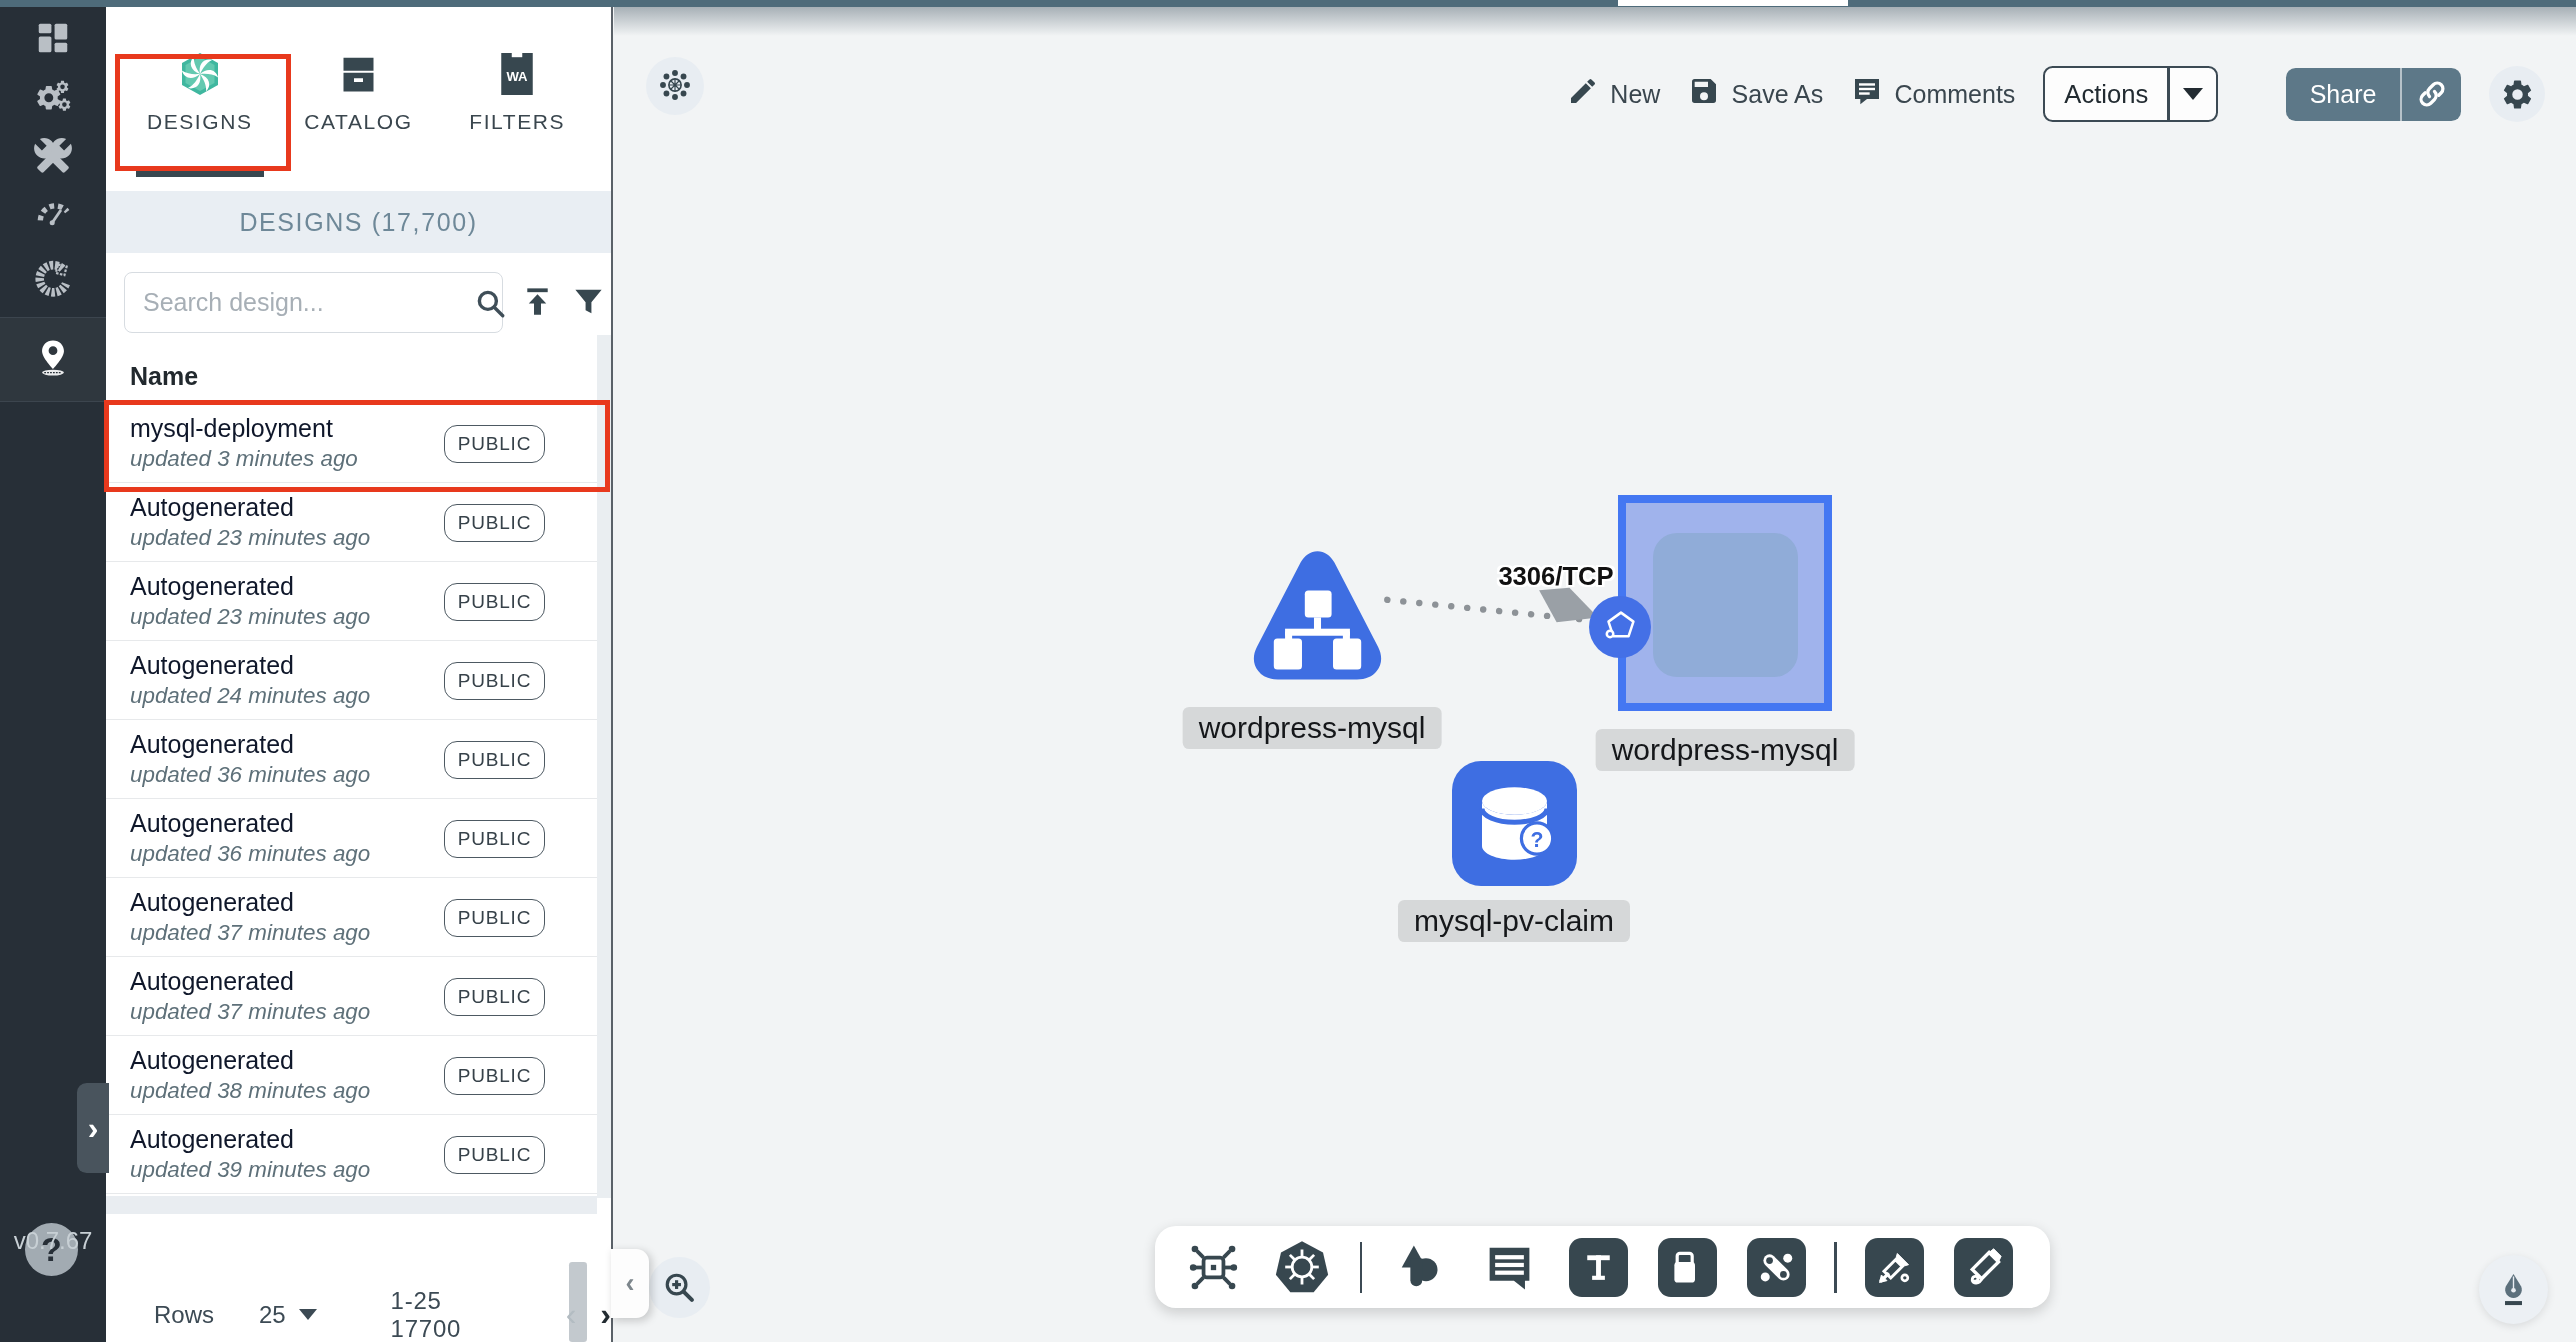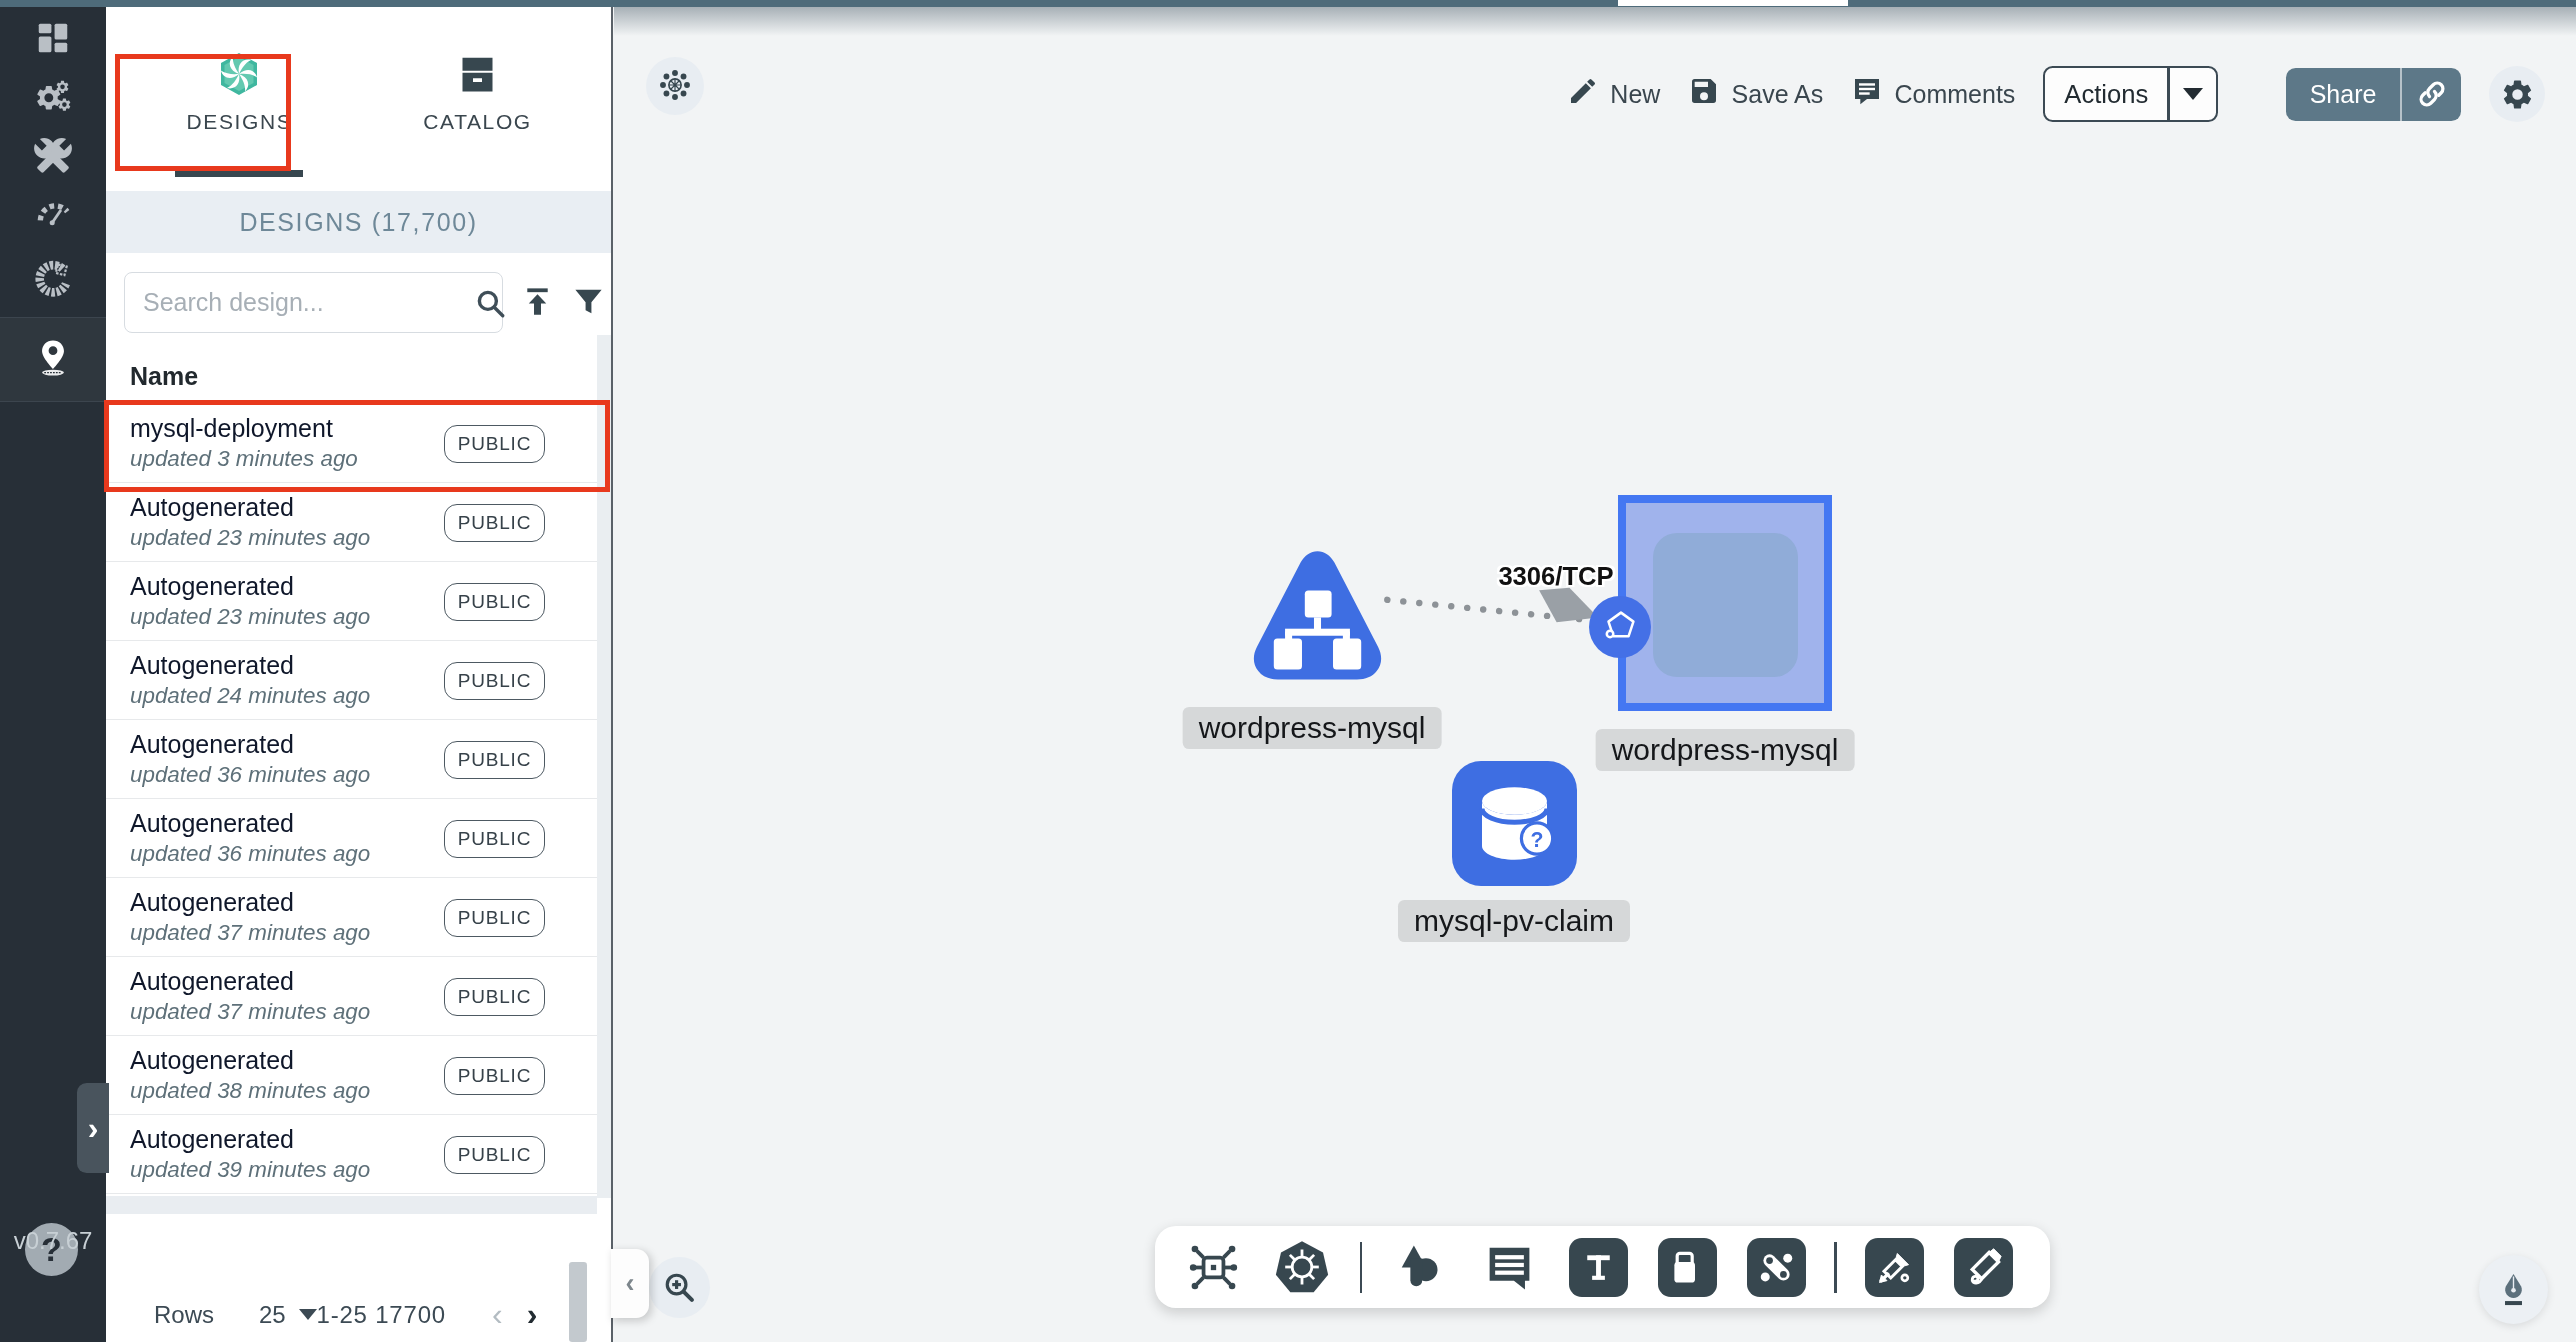--- a/index.html
+++ b/index.html
@@ -40,21 +40,21 @@
   .row-name { position:absolute; left:24px; top:9.6px; font-size:25px; color:#0f172a; }
   .row-updated { position:absolute; left:24px; top:42px; font-size:22.4px; font-style:italic; color:#5e7079; }
   .row-badge { position:absolute; right:52px; top:21px; height:38px; padding:0 12.8px; border:1.6px solid #4d5962; border-radius:13px; display:flex; align-items:center; font-size:19px; letter-spacing:0.8px; color:#37424a; background:#fff; }
   .list-gray-strip { position:absolute; left:0; top:1189px; width:491px; height:17.6px; background:#e9edf1; }
   .scroll-track { position:absolute; left:491px; top:328px; width:13.6px; height:863px; background:#eaeef1; }
   .scroll-thumb { position:absolute; left:463px; top:1255px; width:17.6px; height:80px; background:#c3c9ce; border-radius:3.2px; }
   .pagination { position:absolute; left:0; top:1282px; width:505px; height:51px; display:flex; align-items:center; font-size:24px; color:#3c4a54; }
   .pag-rows { margin-left:48px; }
   .pag-size { margin-left:45px; display:flex; align-items:center; cursor:pointer; }
   .pag-caret { width:0; height:0; border-left:9.6px solid transparent; border-right:9.6px solid transparent; border-top:11.2px solid #3c4a54; margin-left:12.8px; }
-  .pag-range { letter-spacing:0.8px; }
+  .pag-range { margin-left:74px; letter-spacing:0.8px; }
   .pag-prev { margin-left:46px; color:#b3bcc2; font-size:32px; cursor:default; }
   .pag-next { margin-left:24px; color:#222b31; font-size:32px; font-weight:bold; cursor:pointer; }
 
   
   .collapse-handle { position:absolute; left:611px; top:1249px; width:38px; height:69px; background:#fdfdfd; border-radius:0 12.8px 12.8px 0; box-shadow:2.4px 2.4px 8px rgba(0,0,0,.18); display:flex; align-items:center; justify-content:center; color:#7d868c; font-size:27px; font-weight:bold; z-index:25; cursor:pointer; }
 
   
   .canvas { position:absolute; left:614px; top:7.2px; width:1962px; height:1335px; background:#f2f4f5; }
   .canvas-topshadow { position:absolute; left:0; top:0; width:1962px; height:29px; background:linear-gradient(to bottom, rgba(105,120,130,.55), rgba(105,120,130,0)); pointer-events:none; }
   .circle-btn { position:absolute; border-radius:50%; background:#e8edf2; display:flex; align-items:center; justify-content:center; cursor:pointer; }
@@ -193,20 +193,30 @@
       </div>
       <div class="tab">
         <span class="tab-icon">
           <svg viewBox="0 0 24 24" width="45" height="45" fill="#37474f">
             <path d="M4 3 h16 v7 h-16 z M5.5 4.6 h13 v1 h-13 z M5.5 6.4 h13 v1 h-13 z M5.5 8.2 h13 v1 h-13 z"></path>
             <path d="M4 11 h16 v10 h-16 z M9 13.5 h6 v3 h-1.6 v-1.4 h-2.8 v1.4 H9 z" fill="#37474f"></path>
             <path d="M9.6 14 h4.8 v2 h-4.8 z" fill="#ffffff"></path>
           </svg>
         </span>
         <span class="tab-label">CATALOG</span>
+      </div>
+      <div class="tab">
+        <span class="tab-icon">
+          <svg viewBox="0 0 24 26" width="42" height="46">
+            <path d="M3 1 h18 v24 h-18 z" fill="#37474f" rx="2"></path>
+            <rect x="9" y="0" width="6" height="3.4" fill="#ffffff"></rect>
+            <text x="12" y="17" text-anchor="middle" font-family="Liberation Sans, sans-serif" font-size="7.5" font-weight="bold" fill="#ffffff">WA</text>
+          </svg>
+        </span>
+        <span class="tab-label">FILTERS</span>
       </div>
     </div>
 
     <div class="panel-header">
       <span>DESIGNS (17,700)</span>
     </div>
 
     <div class="search-row">
       <div class="search-box">
         <input type="text" placeholder="Search design..." style="">

